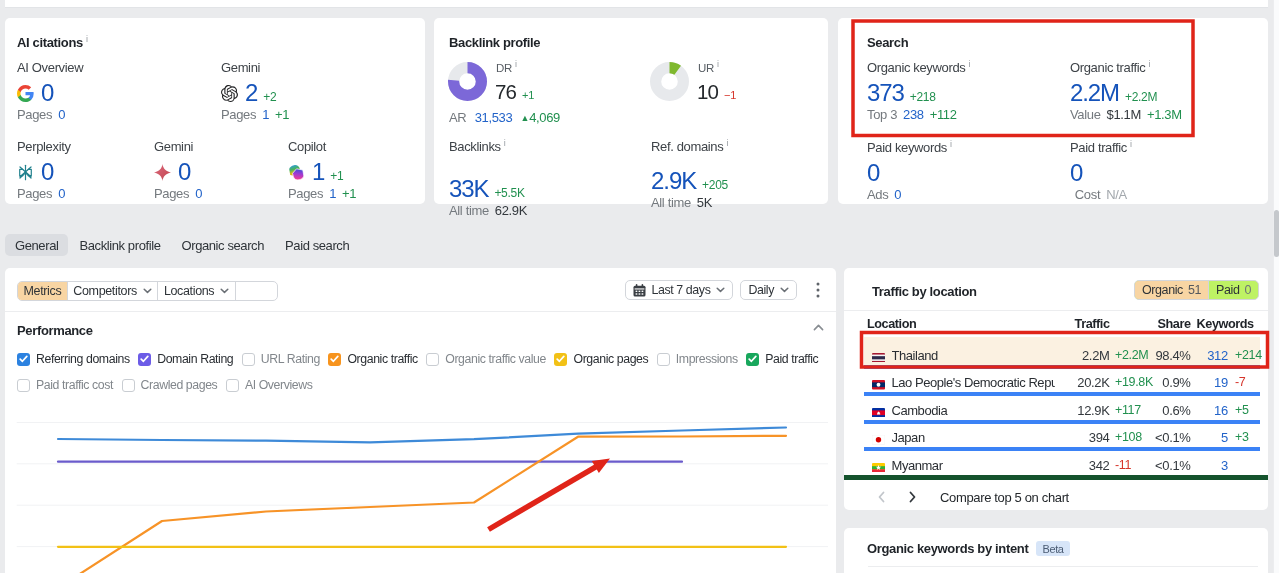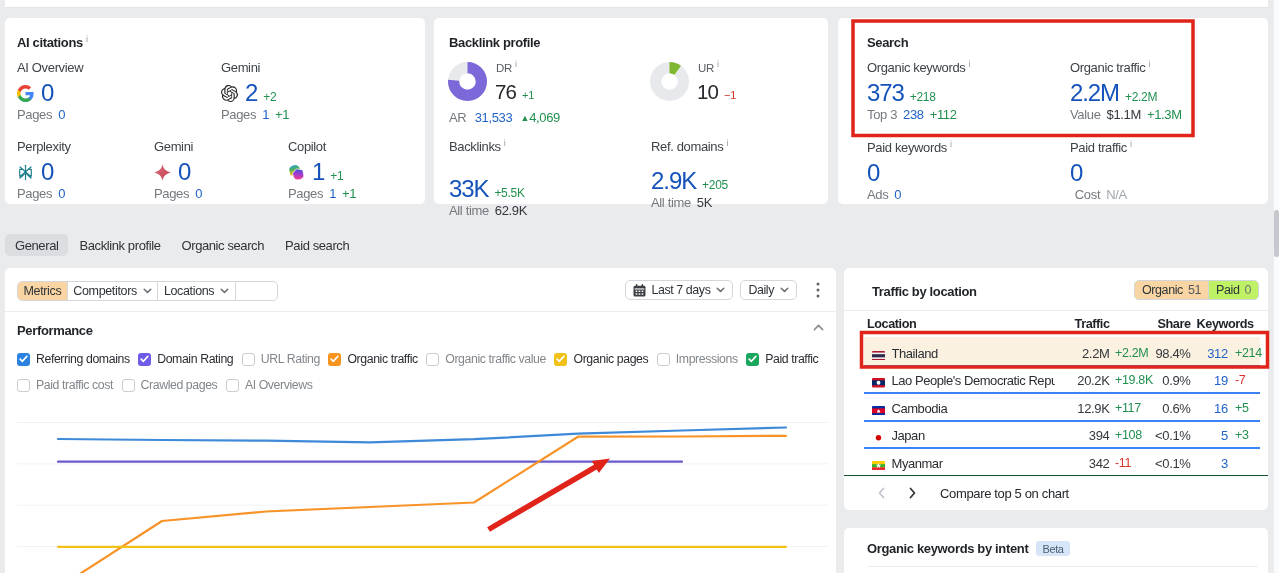--- a/index.html
+++ b/index.html
@@ -64,27 +64,27 @@
 #traffic-toggle { position:absolute; right:9px; top:12px; height:20px; display:flex; border:1px solid #D3D6DB; border-radius:5px; background:#bef264; overflow:hidden; }
 .tg-seg { display:flex; align-items:center; gap:5px; padding:0 7px; font-size:12.5px; letter-spacing:-0.4px; color:#2E3338; }
 .tg-seg .cnt { color:#6F7478; }
 .tg-seg.selected { background:#F8D5A3; }
 .tg-seg.selected .cnt { color:#55595E; }
 #traffic-head-divider { left:0; top:42px; width:424px; height:1px; background:#ECEDEF; }
 #traffic-table { left:0; top:42px; width:424px; }
 .t-headrow { position:relative; height:27px; }
 .th { position:absolute; top:7px; font-weight:700; font-size:12.7px; letter-spacing:-0.45px; color:#1F2328; }
 .t-rows { margin:0 8px 0 20px; }
-.t-row { position:relative; height:27.6px; border-top:2px solid #3b82f6; }
+.t-row { position:relative; height:27.6px; border-top:4px solid #3b82f6; }
 .t-row.hl { background:#FBF1E1; border-top-color:#FBF1E1; }
 .t-row .flag { position:absolute; left:8px; top:9px; }
 .t-row .cname { position:absolute; left:27.5px; top:6.5px; width:163px; overflow:hidden; white-space:nowrap; color:#2A2E33; letter-spacing:-0.45px; }
 .cellr { position:absolute; top:6.5px; text-align:right; }
 .celll { position:absolute; top:6.5px; text-align:left; font-size:12.5px; }
-#traffic-footer { left:0; top:207px; width:424px; height:28px; border-top:1px solid #14532d; }
+#traffic-footer { left:0; top:207px; width:424px; height:28px; border-top:5px solid #14532d; }
 .pag { position:absolute; top:9px; width:16px; height:16px; }
 #compare-link { position:absolute; left:96px; top:10px; color:#24282C; }
 
 #intent-card { left:844px; top:528px; width:424px; height:60px; border-bottom-left-radius:0; border-bottom-right-radius:0; }
 #intent-title-row { position:absolute; left:23px; top:13px; display:flex; align-items:center; gap:8px; }
 .badge { background:#D7E5F8; color:#4A5B73; font-size:11px; padding:1.5px 6px; border-radius:3px; }
 #intent-divider { left:24px; top:38px; width:390px; height:1px; background:#ECEDEF; }
 
 
 .col-label { font-size:13px; color:#3E4348; line-height:15px; }

